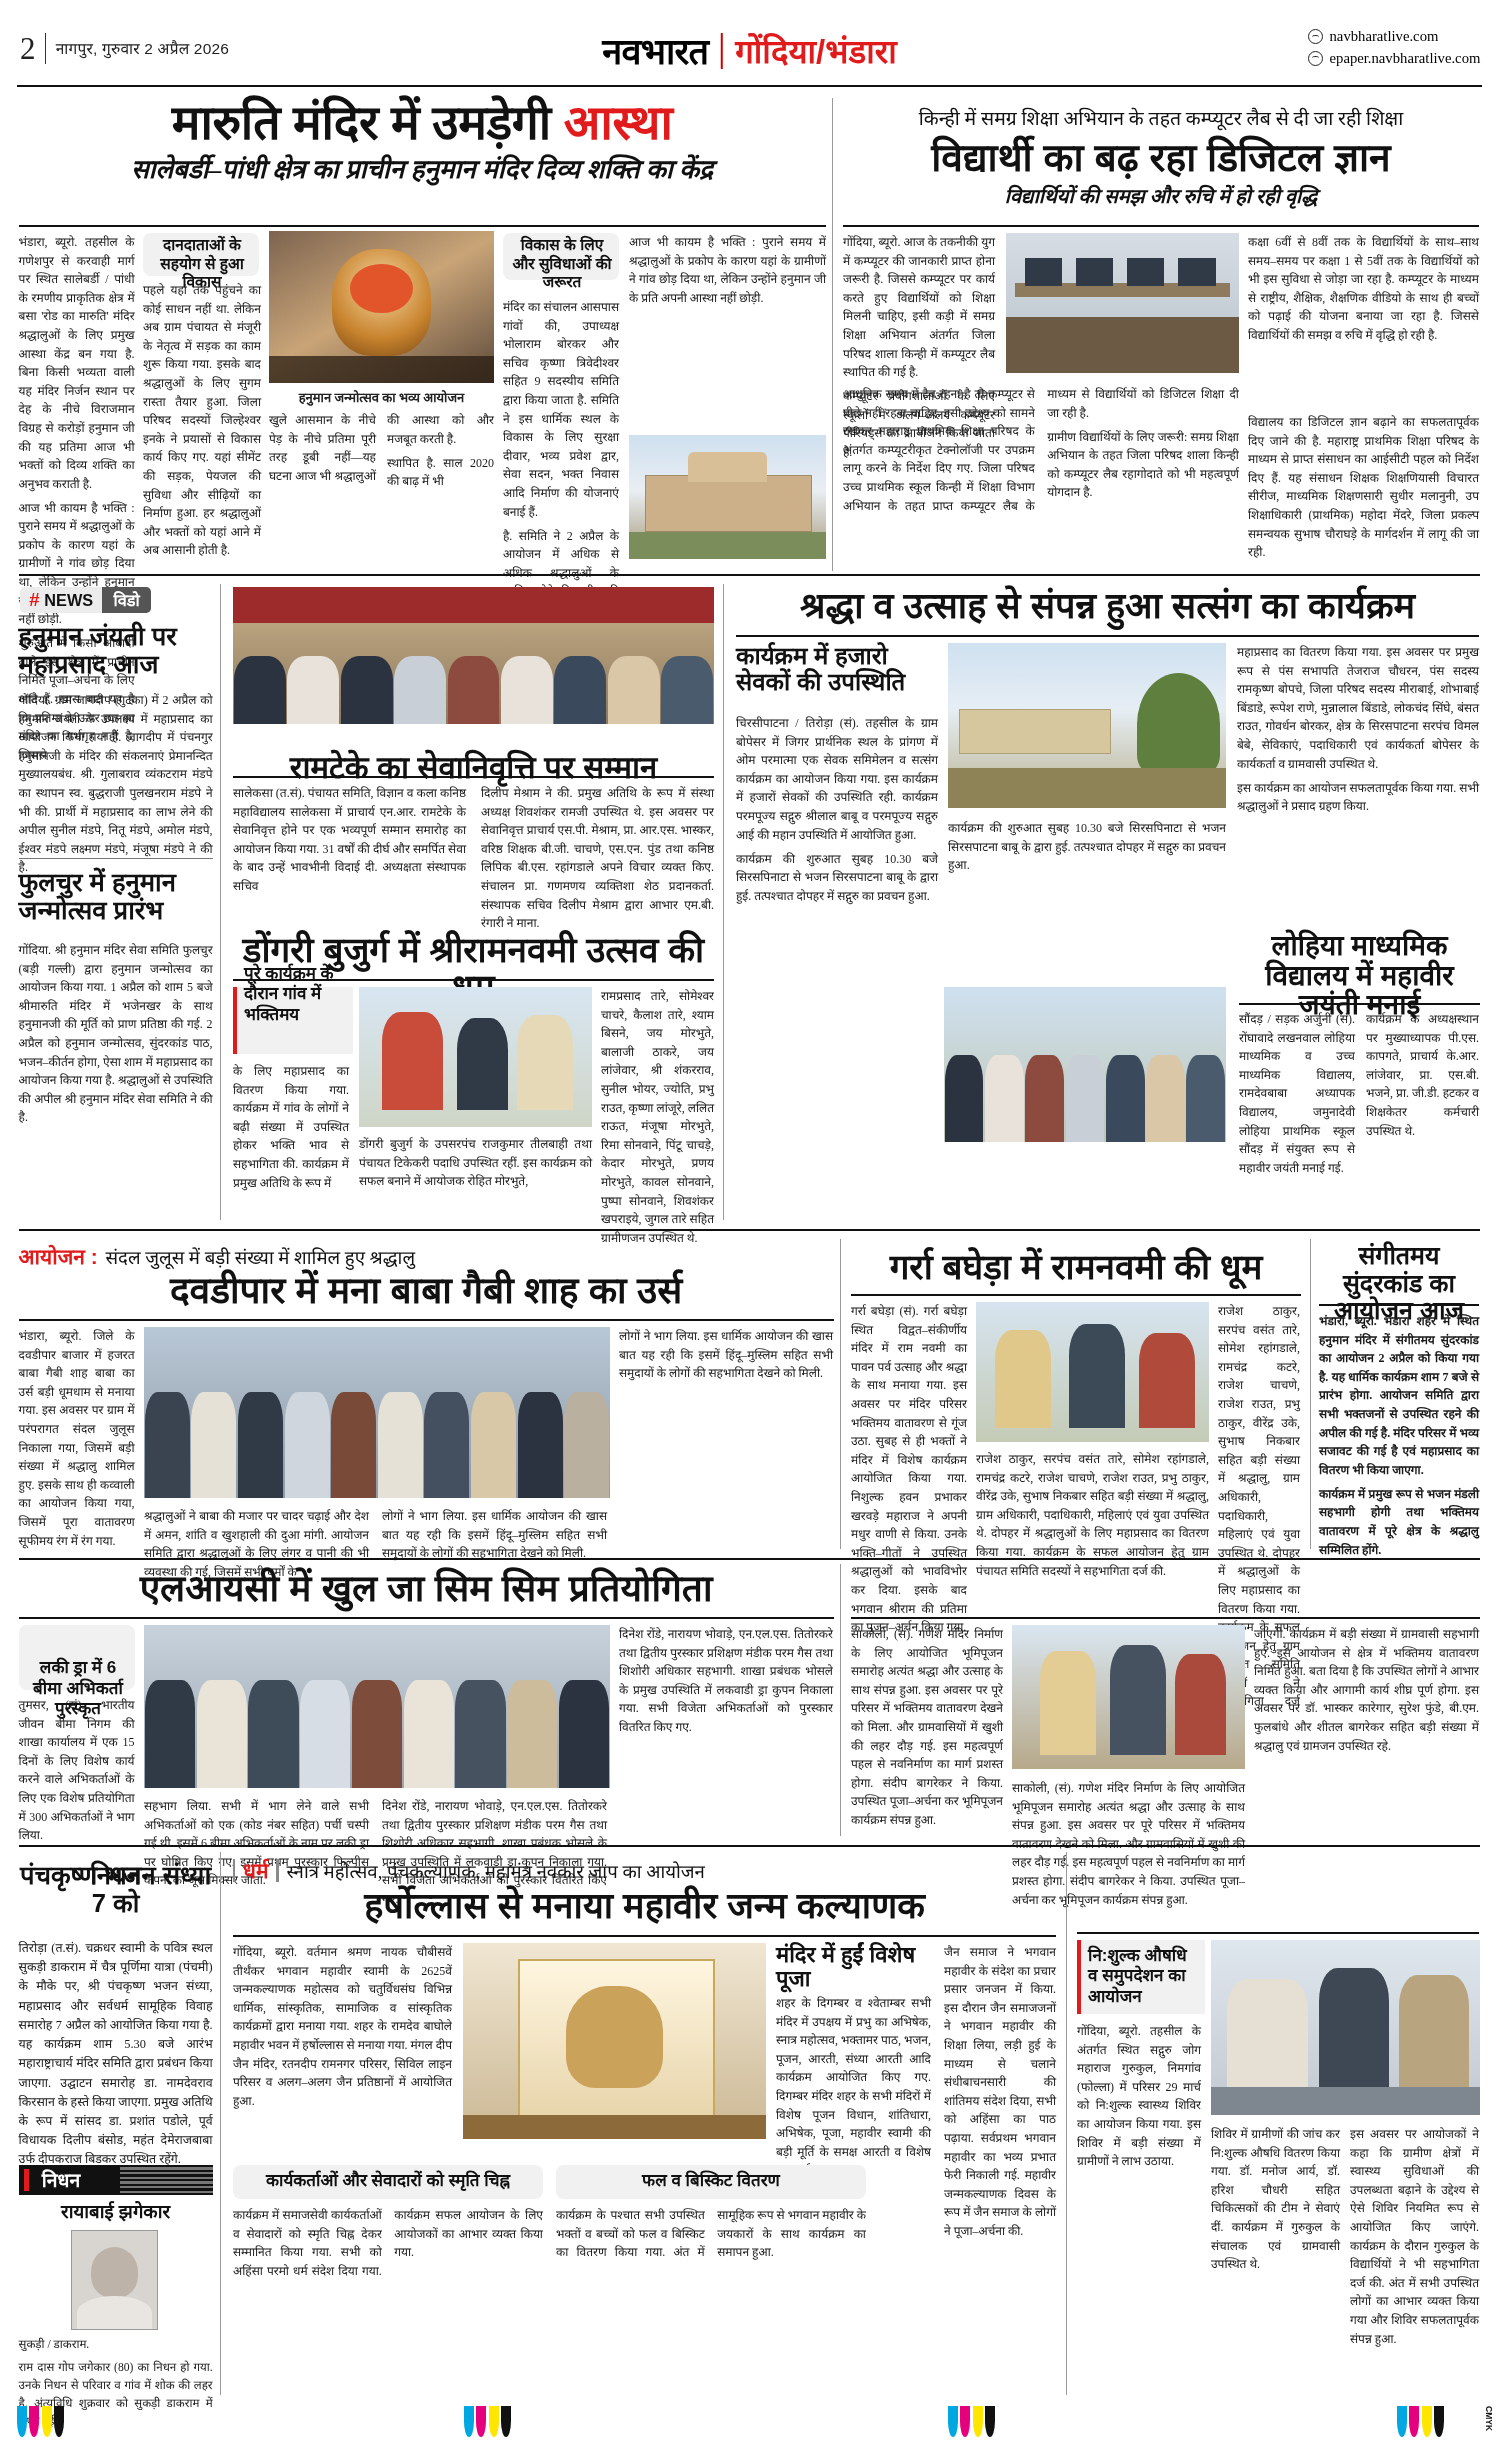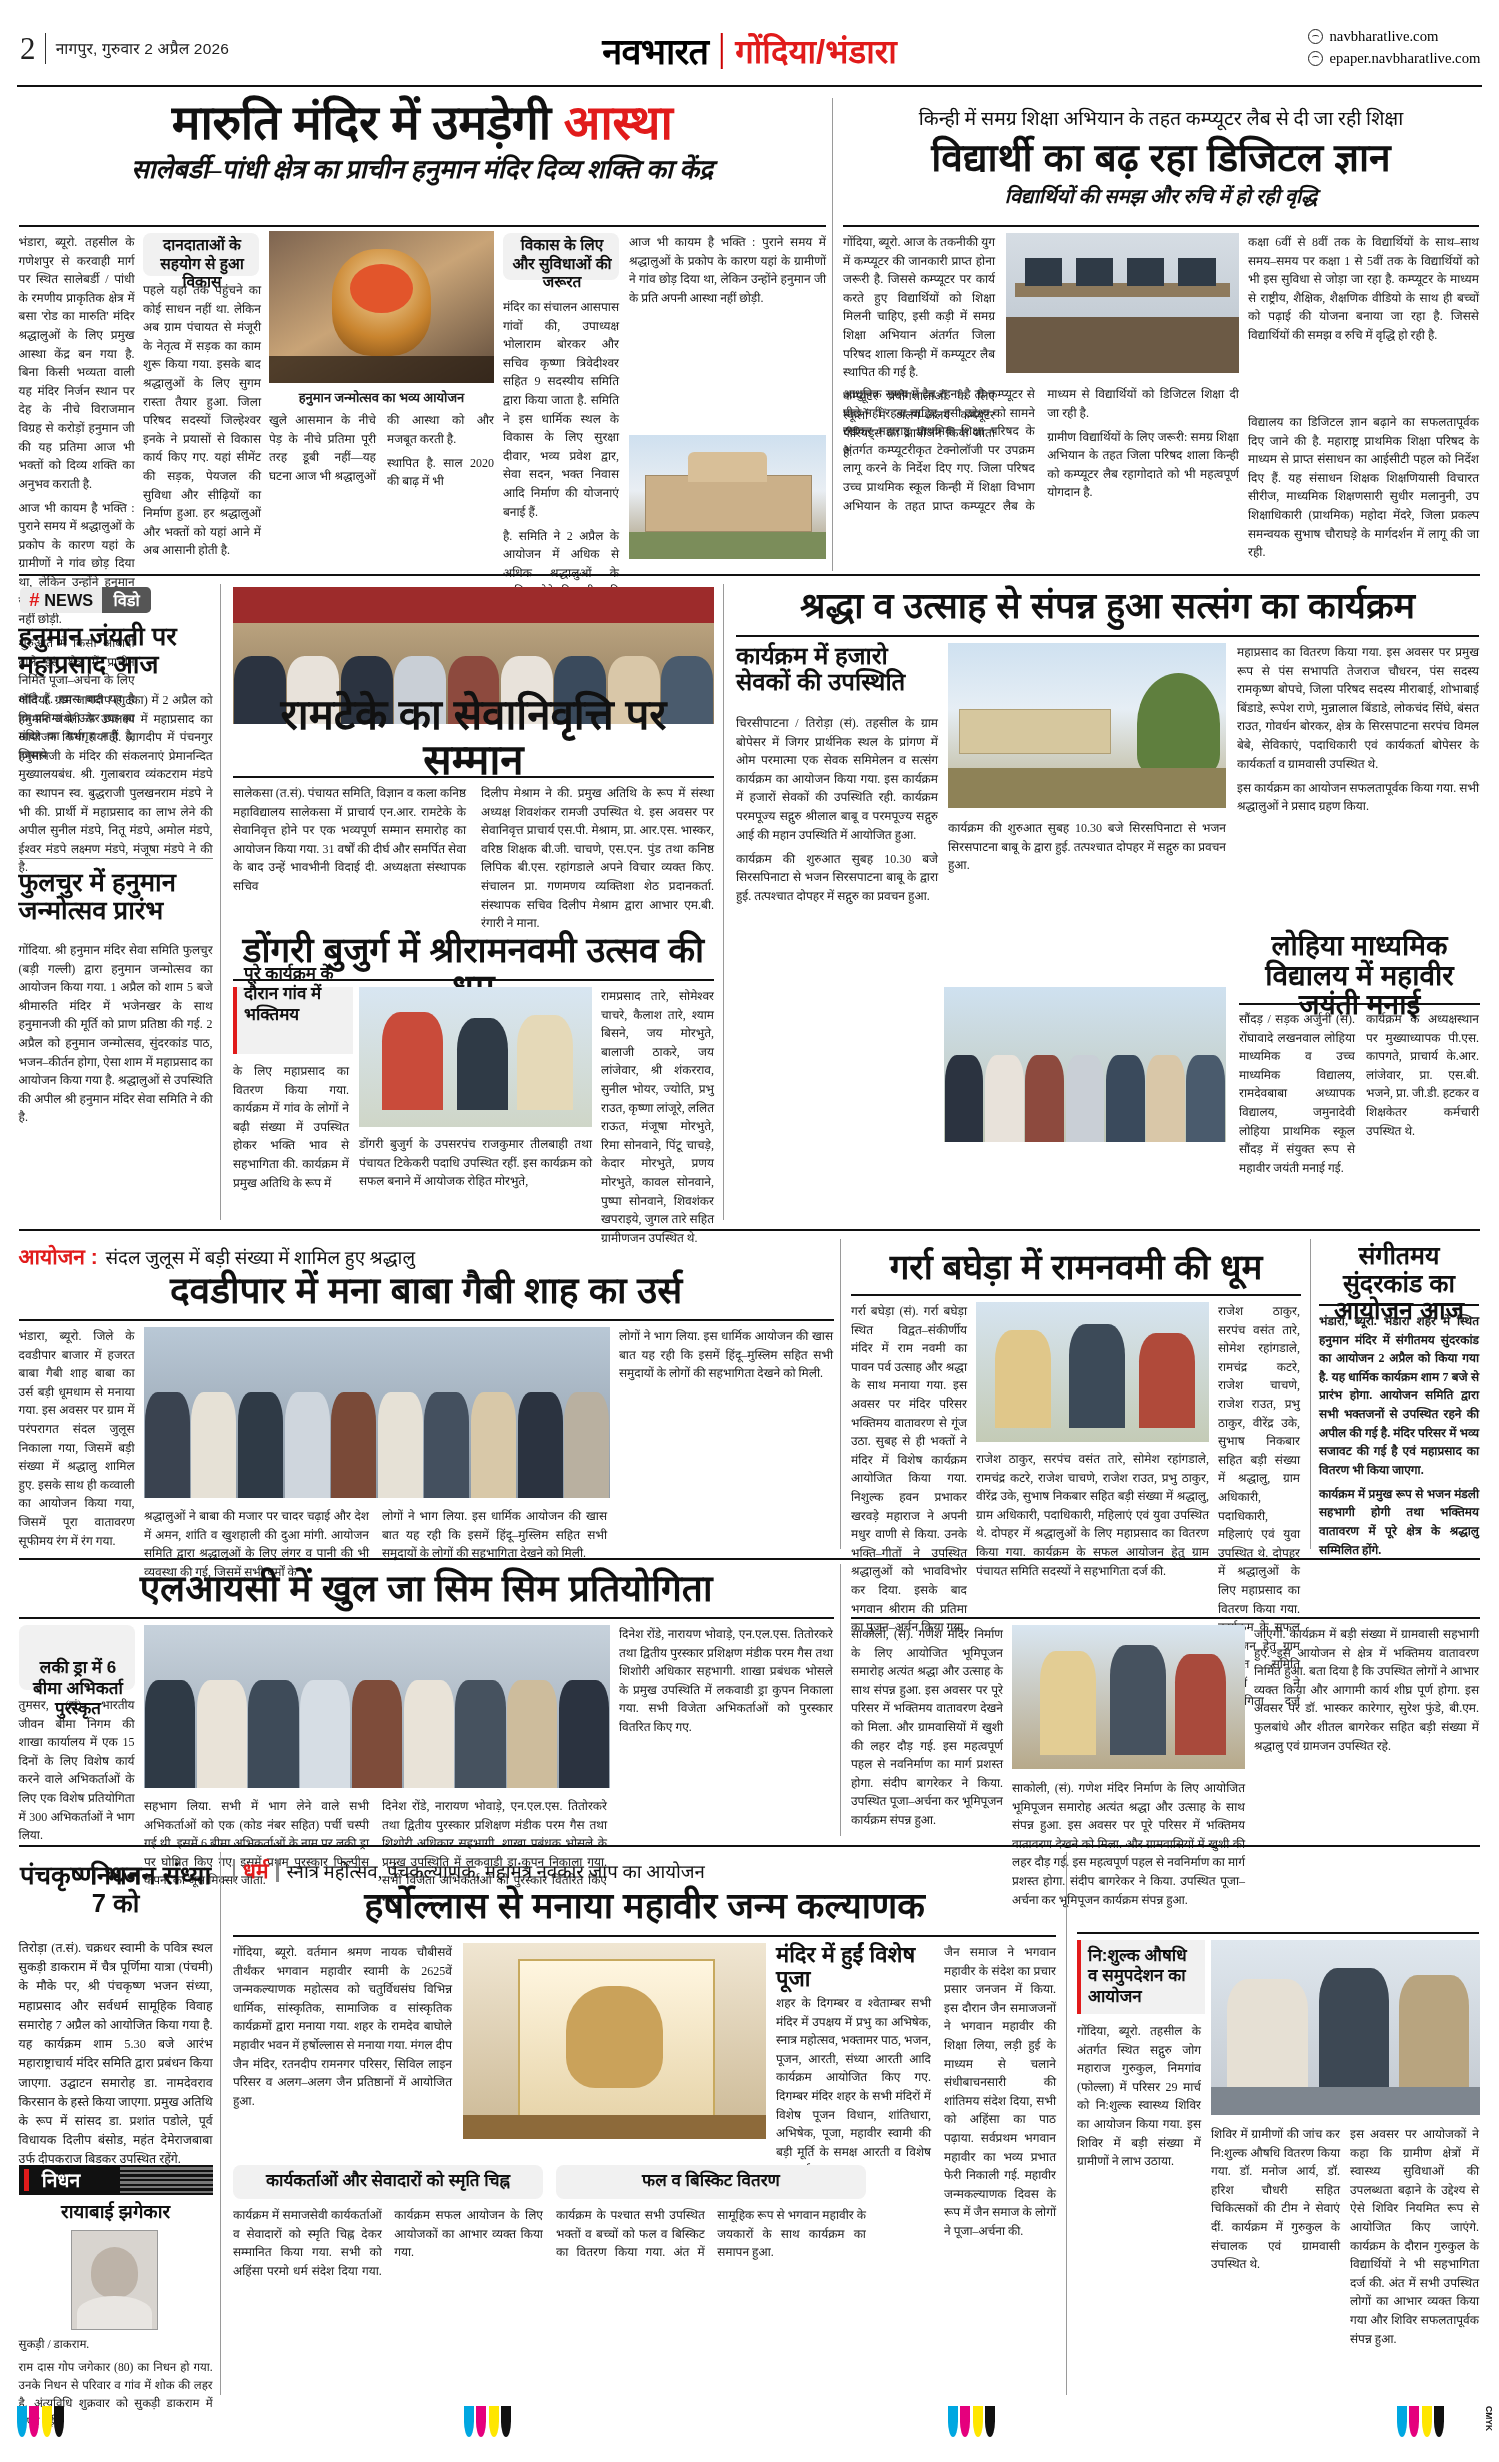--- a/index.html
+++ b/index.html
@@ -229,21 +229,21 @@
       <span style="flex:1;background:#e8e2da;border-radius:34% 34% 0 0;margin:0 0.8px;"></span>
       <span style="flex:1;background:#2b3340;border-radius:34% 34% 0 0;margin:0 0.8px;"></span>
       <span style="flex:1;background:#c9cfd6;border-radius:34% 34% 0 0;margin:0 0.8px;"></span>
       <span style="flex:1;background:#8d4a3e;border-radius:34% 34% 0 0;margin:0 0.8px;"></span>
       <span style="flex:1;background:#e8e2da;border-radius:34% 34% 0 0;margin:0 0.8px;"></span>
       <span style="flex:1;background:#3a4a5c;border-radius:34% 34% 0 0;margin:0 0.8px;"></span>
       <span style="flex:1;background:#d9c7a8;border-radius:34% 34% 0 0;margin:0 0.8px;"></span>
       <span style="flex:1;background:#4a5b6d;border-radius:34% 34% 0 0;margin:0 0.8px;"></span>
     </div>
   </div>
-  <div class="head-l" style="position:absolute;left:233px;top:693px;width:481px;font-size:42px;">रामटेके का सेवानिवृत्ति पर सम्मान</div>
+  <div class="head-l" style="position:absolute;left:233px;top:752px;width:481px;font-size:31px;">रामटेके का सेवानिवृत्ति पर सम्मान</div>
   <div class="hrule" style="left:233px;top:776px;width:481px;height:1.6px;"></div>
   <div class="body" style="position:absolute;left:233px;top:784px;width:233px;">
     <p>सालेकसा (त.सं). पंचायत समिति, विज्ञान व कला कनिष्ठ महाविद्यालय सालेकसा में प्राचार्य एन.आर. रामटेके के सेवानिवृत्त होने पर एक भव्यपूर्ण सम्मान समारोह का आयोजन किया गया. 31 वर्षों की दीर्घ और समर्पित सेवा के बाद उन्हें भावभीनी विदाई दी. अध्यक्षता संस्थापक सचिव</p>
   </div>
   <div class="body" style="position:absolute;left:481px;top:784px;width:233px;">
     <p>दिलीप मेश्राम ने की. प्रमुख अतिथि के रूप में संस्था अध्यक्ष शिवशंकर रामजी उपस्थित थे. इस अवसर पर सेवानिवृत्त प्राचार्य एस.पी. मेश्राम, प्रा. आर.एस. भास्कर, वरिष्ठ शिक्षक बी.जी. चाचणे, एस.एन. पुंड तथा कनिष्ठ लिपिक बी.एस. रहांगडाले अपने विचार व्यक्त किए. संचालन प्रा. गणमणय व्यक्तिशा शेठ प्रदानकर्ता. संस्थापक सचिव दिलीप मेश्राम द्वारा आभार एम.बी. रंगारी ने माना.</p>
   </div>
 
   <div class="col-rule" style="left:723px;top:584px;height:636px;"></div>
 

